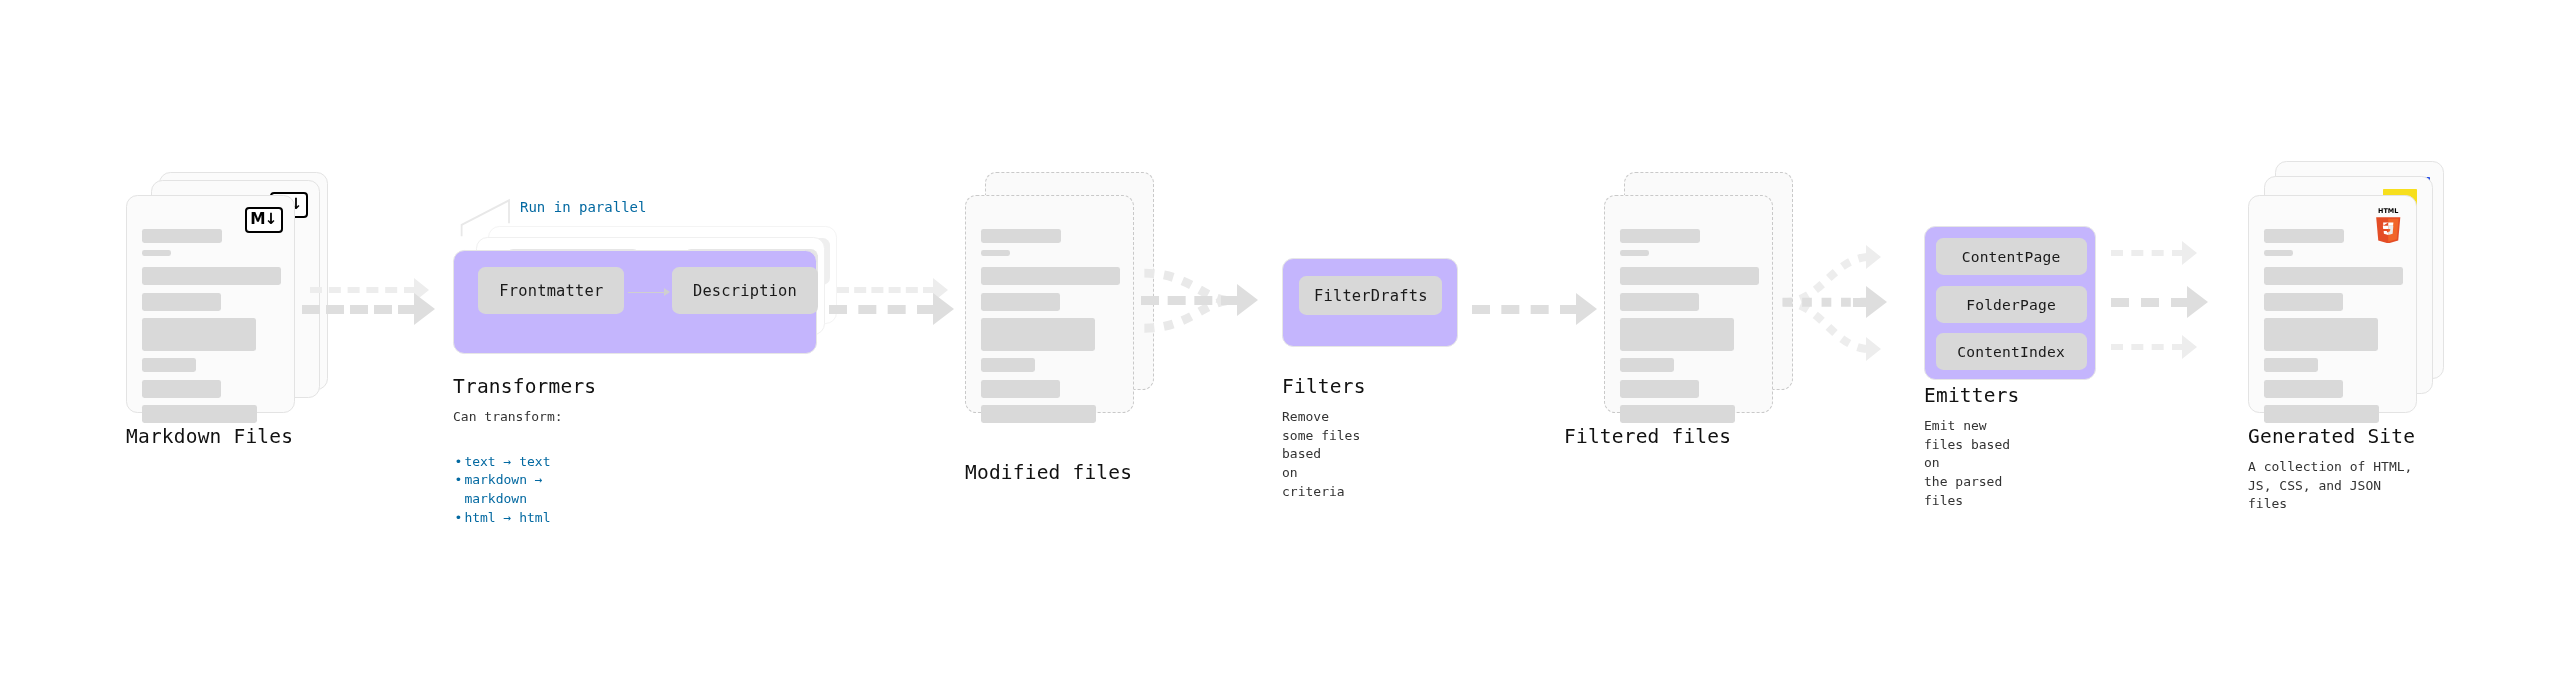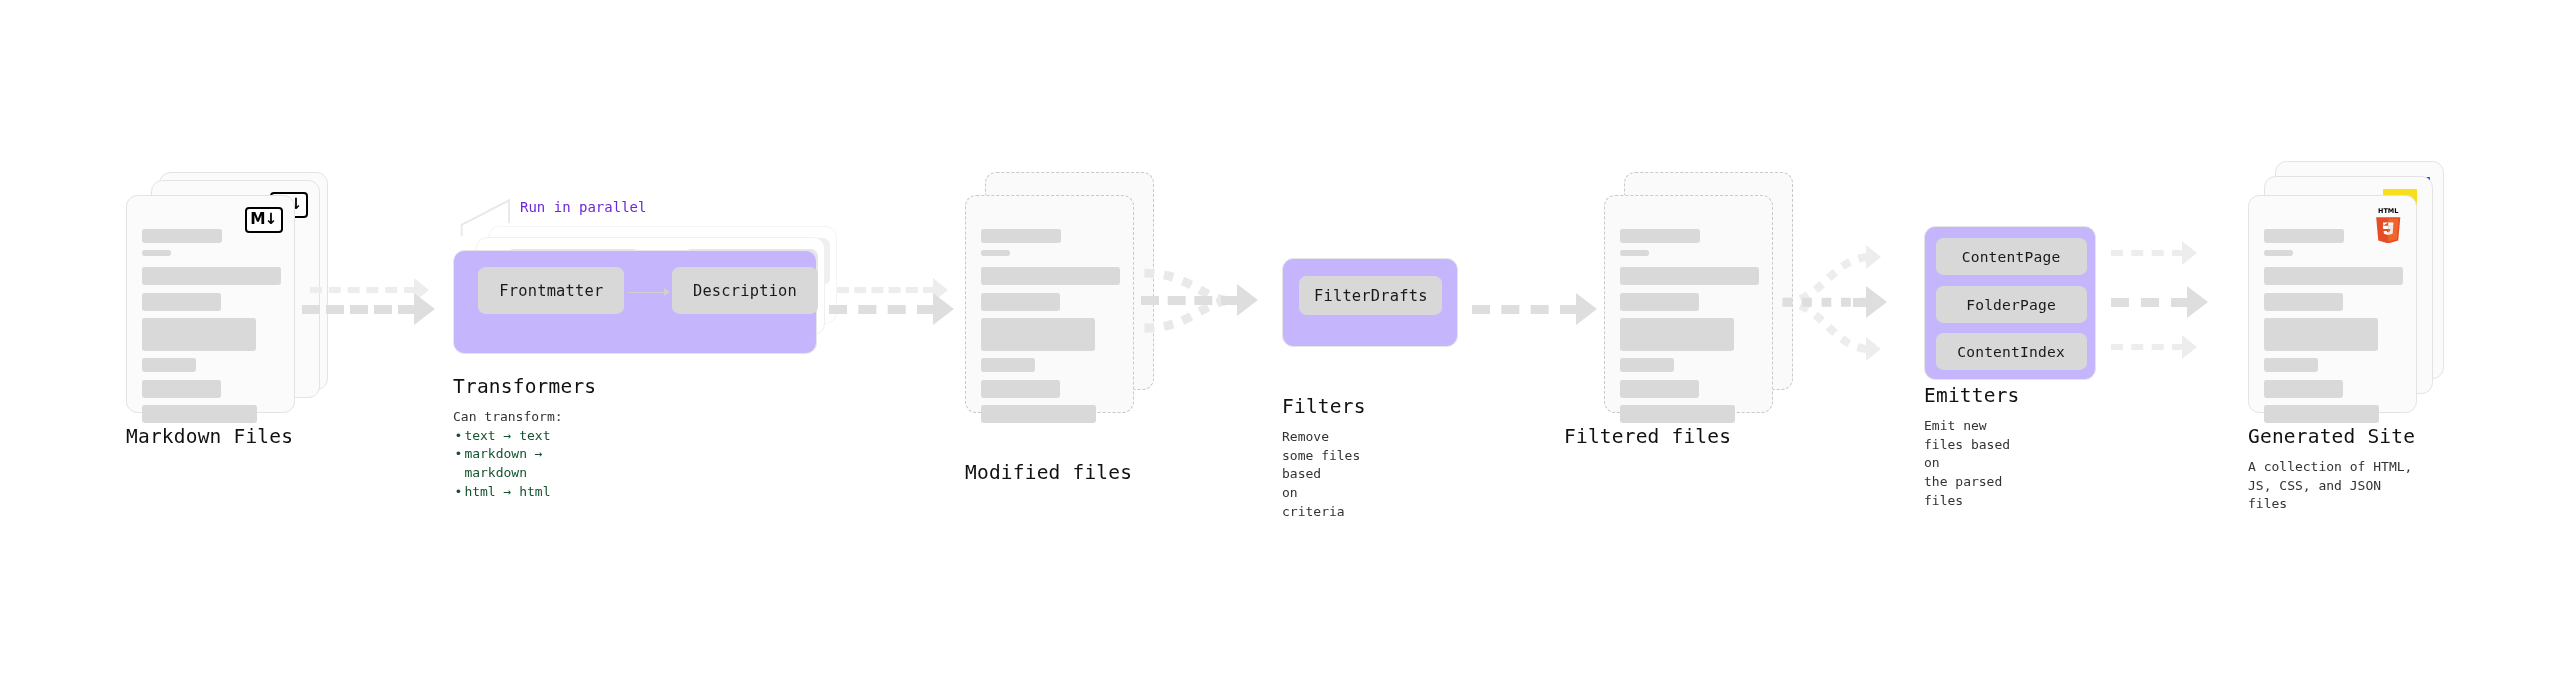--- a/index.html
+++ b/index.html
@@ -99,34 +99,34 @@
     width:0;height:0;border-style:solid;border-width:4.1px 0 4.1px 6.5px;
     border-color:transparent transparent transparent #cfcfcf;margin-left:-0.8px;
   }
   .inner-arrow.f1 .il{border-top-color:#e2e2e2;}
   .inner-arrow.f1 .ih{border-left-color:#e2e2e2;}
   .inner-arrow.f2 .il{border-top-color:#ececec;}
   .inner-arrow.f2 .ih{border-left-color:#ececec;}
 
   
   .callout-label{
-    position:absolute;font-size:14px;color:#6d28d9;white-space:nowrap;
+    position:absolute;font-size:14px;color:#0369a1;white-space:nowrap;
   }
 
   
   .caption{position:absolute;}
   .cap-title{
     font-size:19.5px;color:#111;white-space:nowrap;letter-spacing:0.2px;
   }
   .cap-sub{
     font-size:13px;color:#333;line-height:1.45;margin-top:9.8px;
     white-space:pre-line;
   }
   .cap-list{
-    font-size:13px;color:#14532d;line-height:1.45;margin-top:0;
+    font-size:13px;color:#0369a1;line-height:1.45;margin-top:26px;
   }
   .cap-list .li{padding-left:11.4px;position:relative;}
   .cap-list .li:before{content:"\2022";position:absolute;left:1.6px;}
 </style>
 </head>
 <body>
 
 <div class="stage">
 
   <div class="node">
@@ -248,21 +248,21 @@
     <div class="arrow" style="left:1141px;top:284px;">
       <div class="line" style="width:98px;"></div>
         <div class="head"></div>
     </div>
   </div>
 
   <div class="node">
     <div class="groupbox" style="left:1282px;top:258px;width:176px;height:89px;">
       <div class="chip" style="left:16.3px;top:17px;width:143px;height:39px;">FilterDrafts</div>
     </div>
-    <div class="caption" style="left:1282px;top:375px;margin-top:20px;">
+    <div class="caption" style="left:1282px;top:375px;">
       <div class="cap-title">Filters</div>
       <div class="cap-sub">Remove some files based
 on criteria</div>
     </div>
   </div>
 
   <div class="arrow" style="left:1472px;top:293px;">
     <div class="line" style="width:106px;"></div>
       <div class="head"></div>
   </div>

